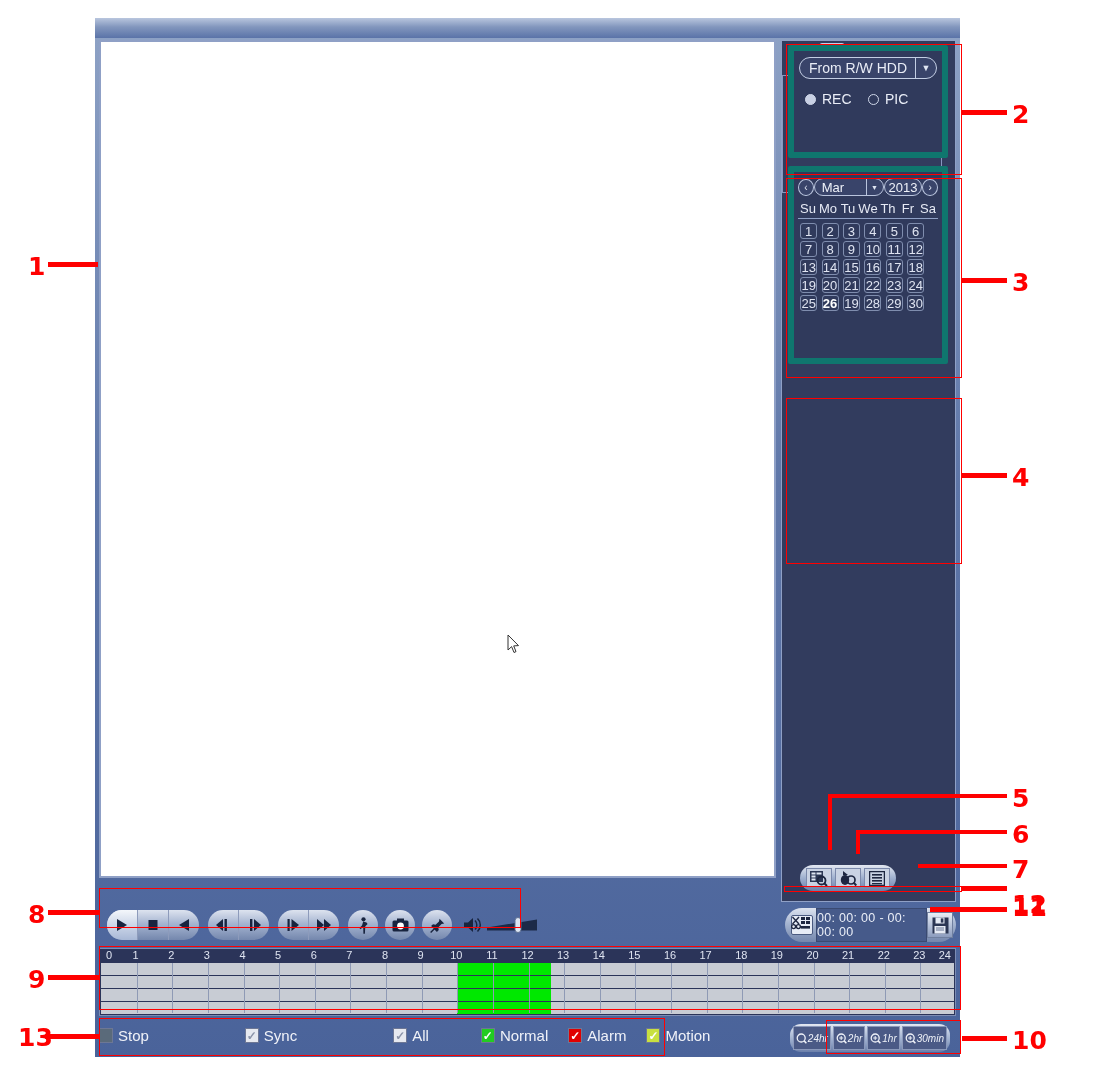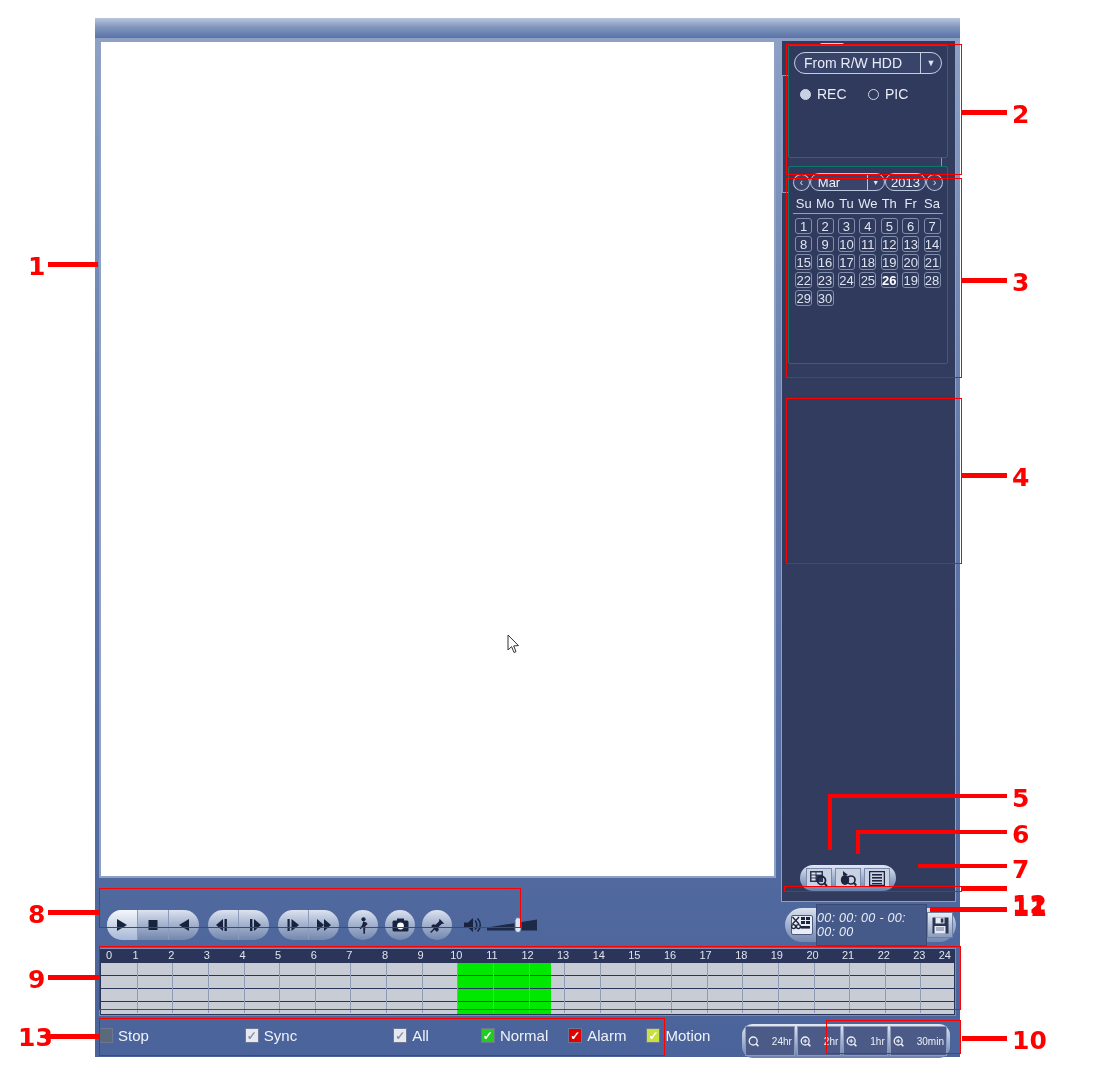--- a/index.html
+++ b/index.html
@@ -13,21 +13,21 @@
 
   
   #video{position:absolute;left:4px;top:22px;width:677px;height:838px;
        background:#ffffff;border:2px solid #8fa0c6;box-sizing:border-box;}
   #cursor{position:absolute;left:406px;top:592px;width:14px;height:20px;}
 
   
   #sidebar{position:absolute;left:686px;top:22px;width:175px;height:862px;
        background:#323c5e;border:1px solid #8fa0c6;box-sizing:border-box;}
 
-  .panel{position:absolute;background:#303a5c;border:1px solid #0f766e;
+  .panel{position:absolute;background:#303a5c;border:6px solid #0f766e;
        box-sizing:border-box;border-radius:2px;}
 
   
   #p-source{left:6px;top:4px;width:160px;height:113px;}
   .combo{position:relative;height:22px;border:1px solid #c3cee4;border-radius:11px;
        background:#39446a;box-sizing:border-box;display:flex;align-items:center;}
   .combo .ctext{flex:1;padding-left:9px;color:#e8ecf6;font-size:14px;white-space:nowrap;}
   .combo .carrow{width:20px;height:20px;border-left:1px solid #c3cee4;
        display:flex;align-items:center;justify-content:center;color:#dfe5f2;font-size:9px;}
   .radio-row{display:flex;margin-top:12px;padding:0 6px;}
@@ -100,23 +100,23 @@
   .rbtn{width:30px;height:30px;border-radius:50%;
        background:linear-gradient(180deg,#dde3ef 0%,#a6b5d1 45%,#7487ad 100%);
        display:flex;align-items:center;justify-content:center;margin-right:7px;}
   #volwrap{display:flex;align-items:center;margin-left:4px;}
 
   
   #timebar{position:absolute;left:690px;top:890px;width:171px;height:34px;
        background:linear-gradient(180deg,#dde3ef 0%,#a6b5d1 45%,#7487ad 100%);
        border-radius:17px;display:flex;align-items:center;padding:0 3px;box-sizing:border-box;}
   #clipbtn{width:28px;height:26px;display:flex;align-items:center;justify-content:center;}
-  #timetext{flex:1;height:42px;background:#465a8a;border:1px solid #3a4a72;
+  #timetext{flex:1;height:34px;background:#465a8a;border:1px solid #3a4a72;
        color:#eaeef7;font-size:12.5px;display:flex;align-items:center;
-       justify-content:center;letter-spacing:0.3px;box-sizing:border-box;font-style:italic;}
+       justify-content:center;letter-spacing:0.3px;box-sizing:border-box;}
   #savebtn{width:26px;height:26px;display:flex;align-items:center;justify-content:center;
        background:linear-gradient(180deg,#e9eef6 0%,#b8c4db 50%,#8c9cbe 100%);
        border:1px solid #6f7f9f;box-sizing:border-box;}
 
   
   #timeline{position:absolute;left:4px;top:930px;width:857px;height:68px;
        background:#2b3459;border:1px solid #7d8cb3;box-sizing:border-box;}
   #ruler{position:relative;height:14px;}
   #ruler .tick{position:absolute;top:0;color:#dfe4f1;font-size:11px;transform:translateX(-50%);}
   #tlgrid{position:relative;height:50px;margin:0 1px;}
@@ -129,22 +129,22 @@
   #statusbar{position:absolute;left:4px;top:1000px;width:857px;height:35px;
        display:flex;align-items:center;}
   .chk{display:flex;align-items:center;margin-right:6px;}
   .cbox{width:14px;height:15px;margin-right:5px;display:flex;align-items:center;
        justify-content:center;box-sizing:border-box;font-size:12px;font-weight:bold;
        border:1px solid #6d7795;}
   .clabel{color:#f0f2f8;font-size:15px;}
   #zoomgrp{position:absolute;right:6px;top:6px;display:flex;
        background:linear-gradient(180deg,#e3e8f2 0%,#9fb0cf 55%,#6c80ab 100%);
        border-radius:11px;padding:2px 3px;gap:2px;}
-  .zbtn{height:30px;background:#4b5a86;border:1px solid #8b99bb;box-sizing:border-box;
-       display:flex;align-items:center;color:#eef1f8;font-size:10px;padding:0 2px;gap:13px;}
+  .zbtn{height:24px;background:#4b5a86;border:1px solid #8b99bb;box-sizing:border-box;
+       display:flex;align-items:center;color:#eef1f8;font-size:10px;padding:0 2px;gap:1px;font-style:italic;}
 
   
   .cnum-lbl{position:absolute;color:#ff0000;font-size:25px;font-weight:bold;
        font-family:"DejaVu Sans",sans-serif;}
   .cline{position:absolute;background:#ff0000;}
   .cbox-r{position:absolute;border:1.5px solid #ff0000;box-sizing:border-box;}
 </style>
 </head>
 <body>
 

